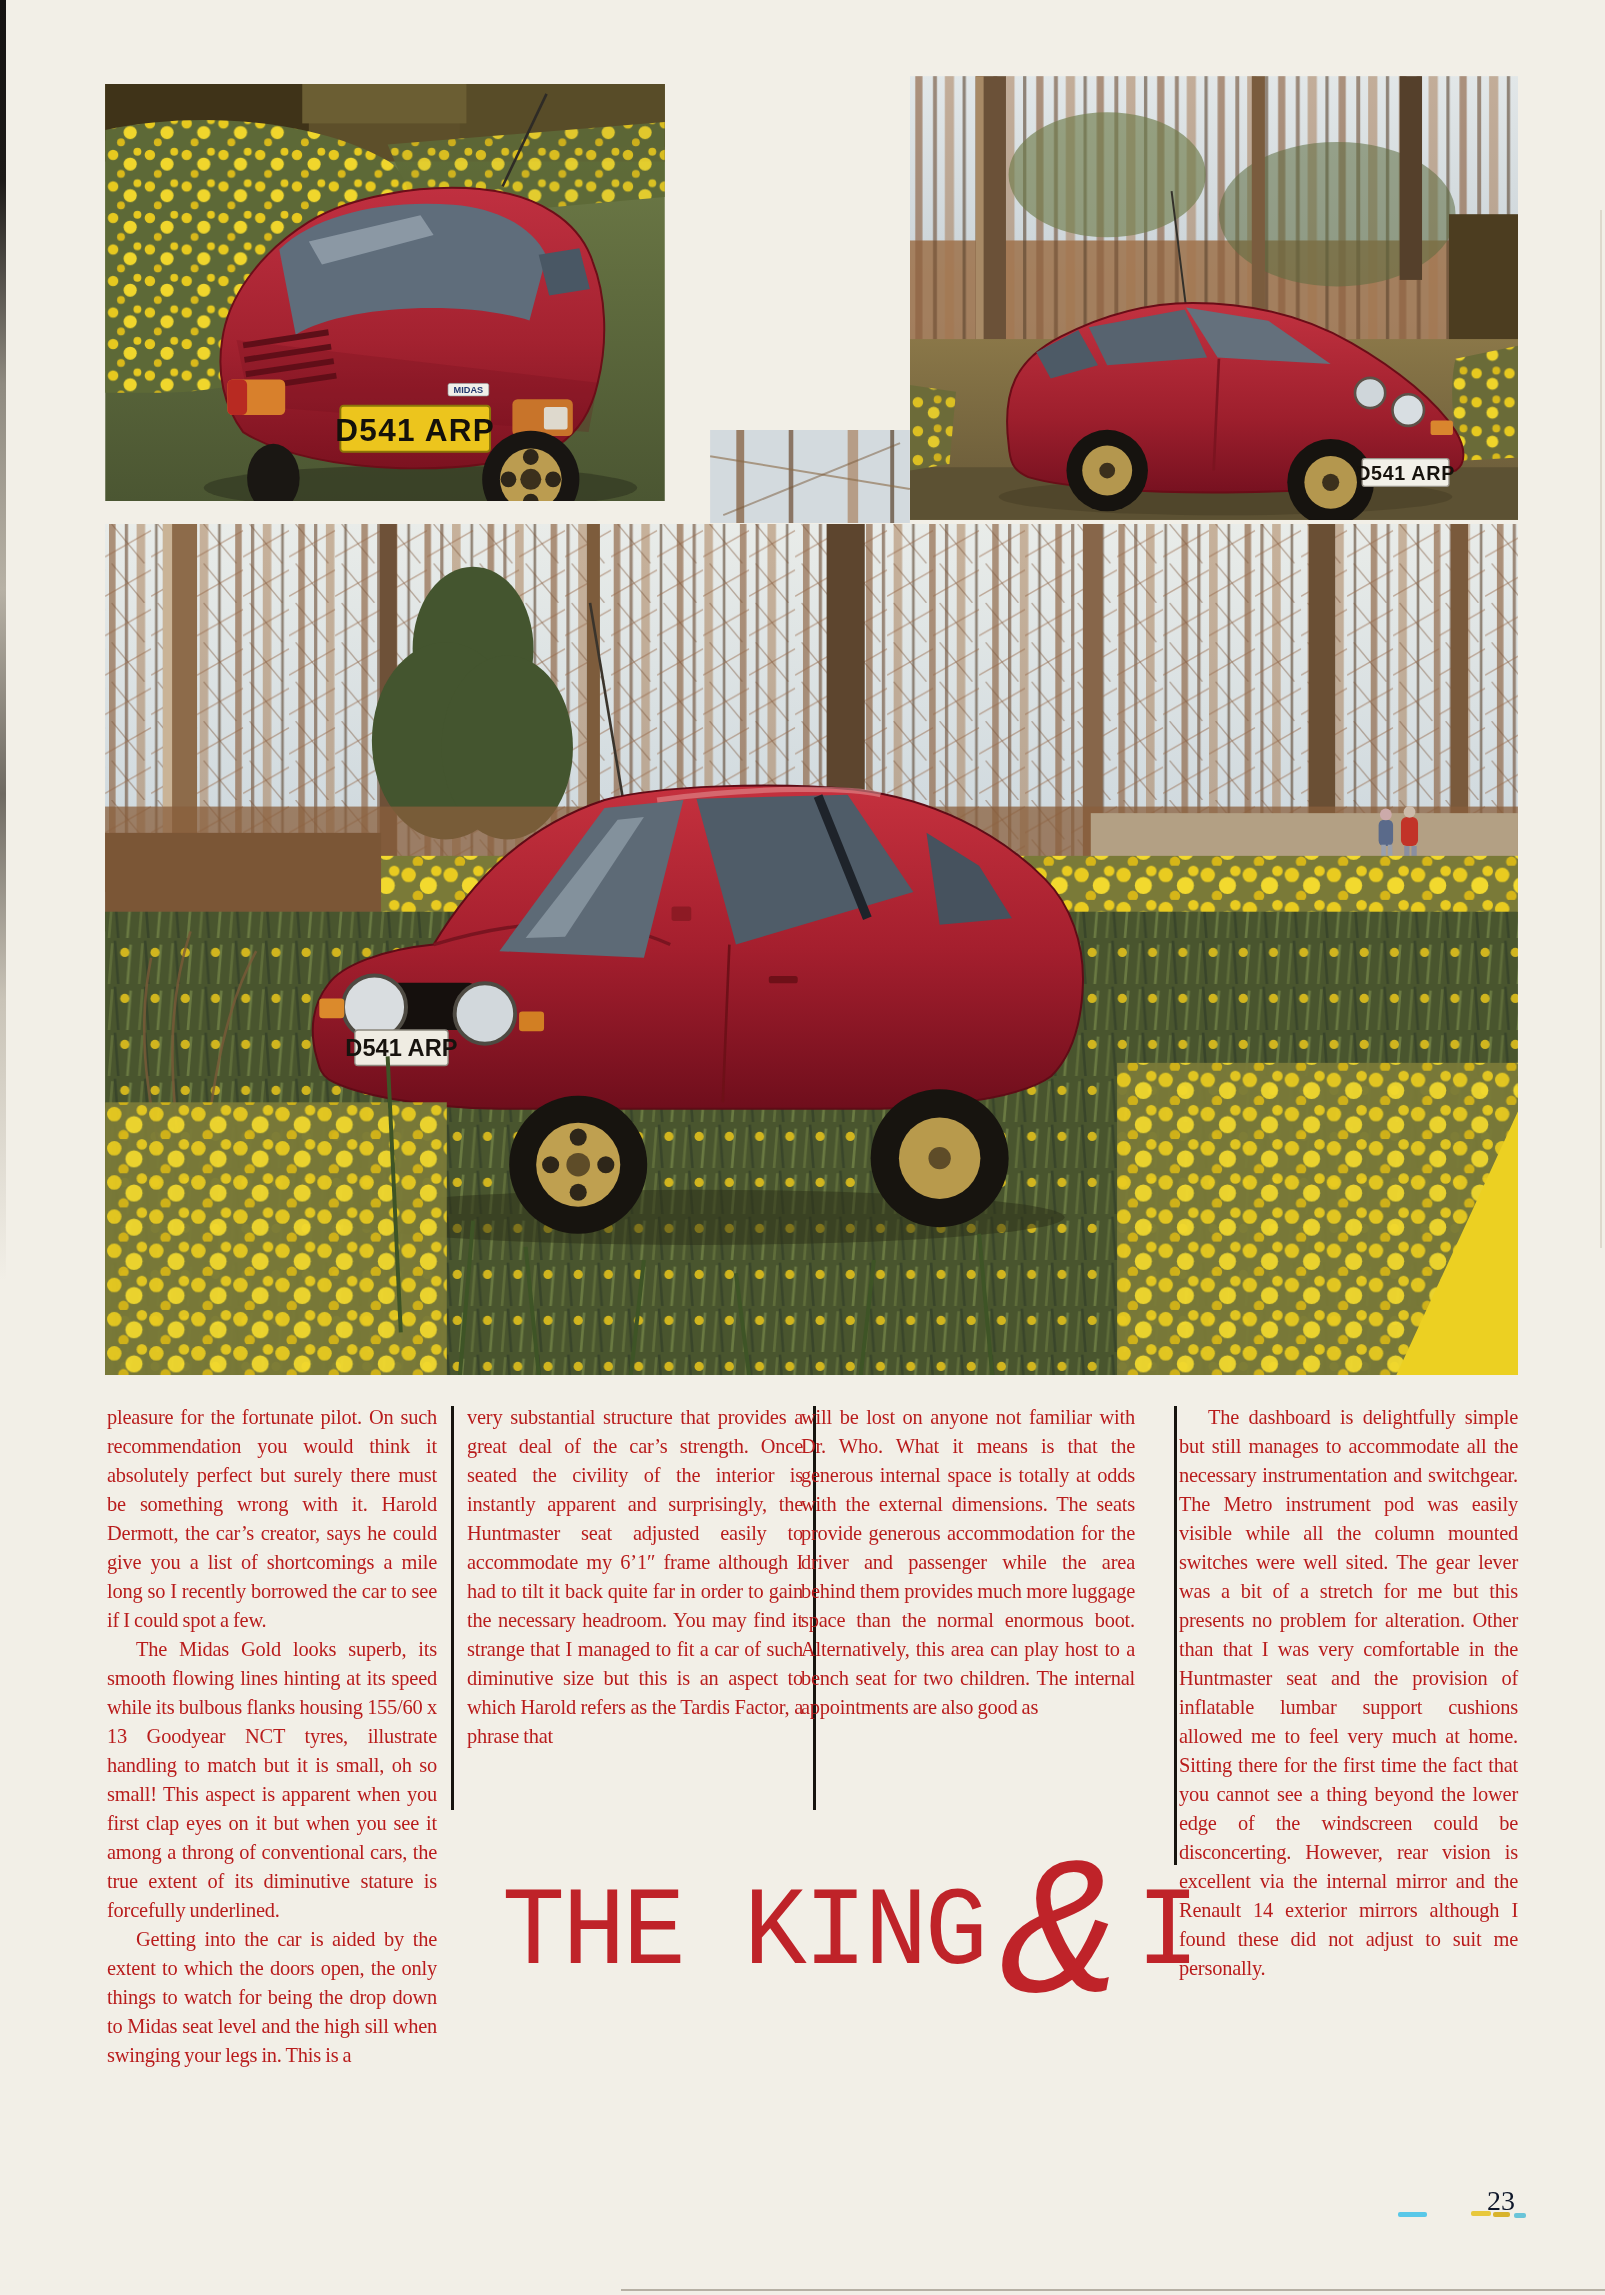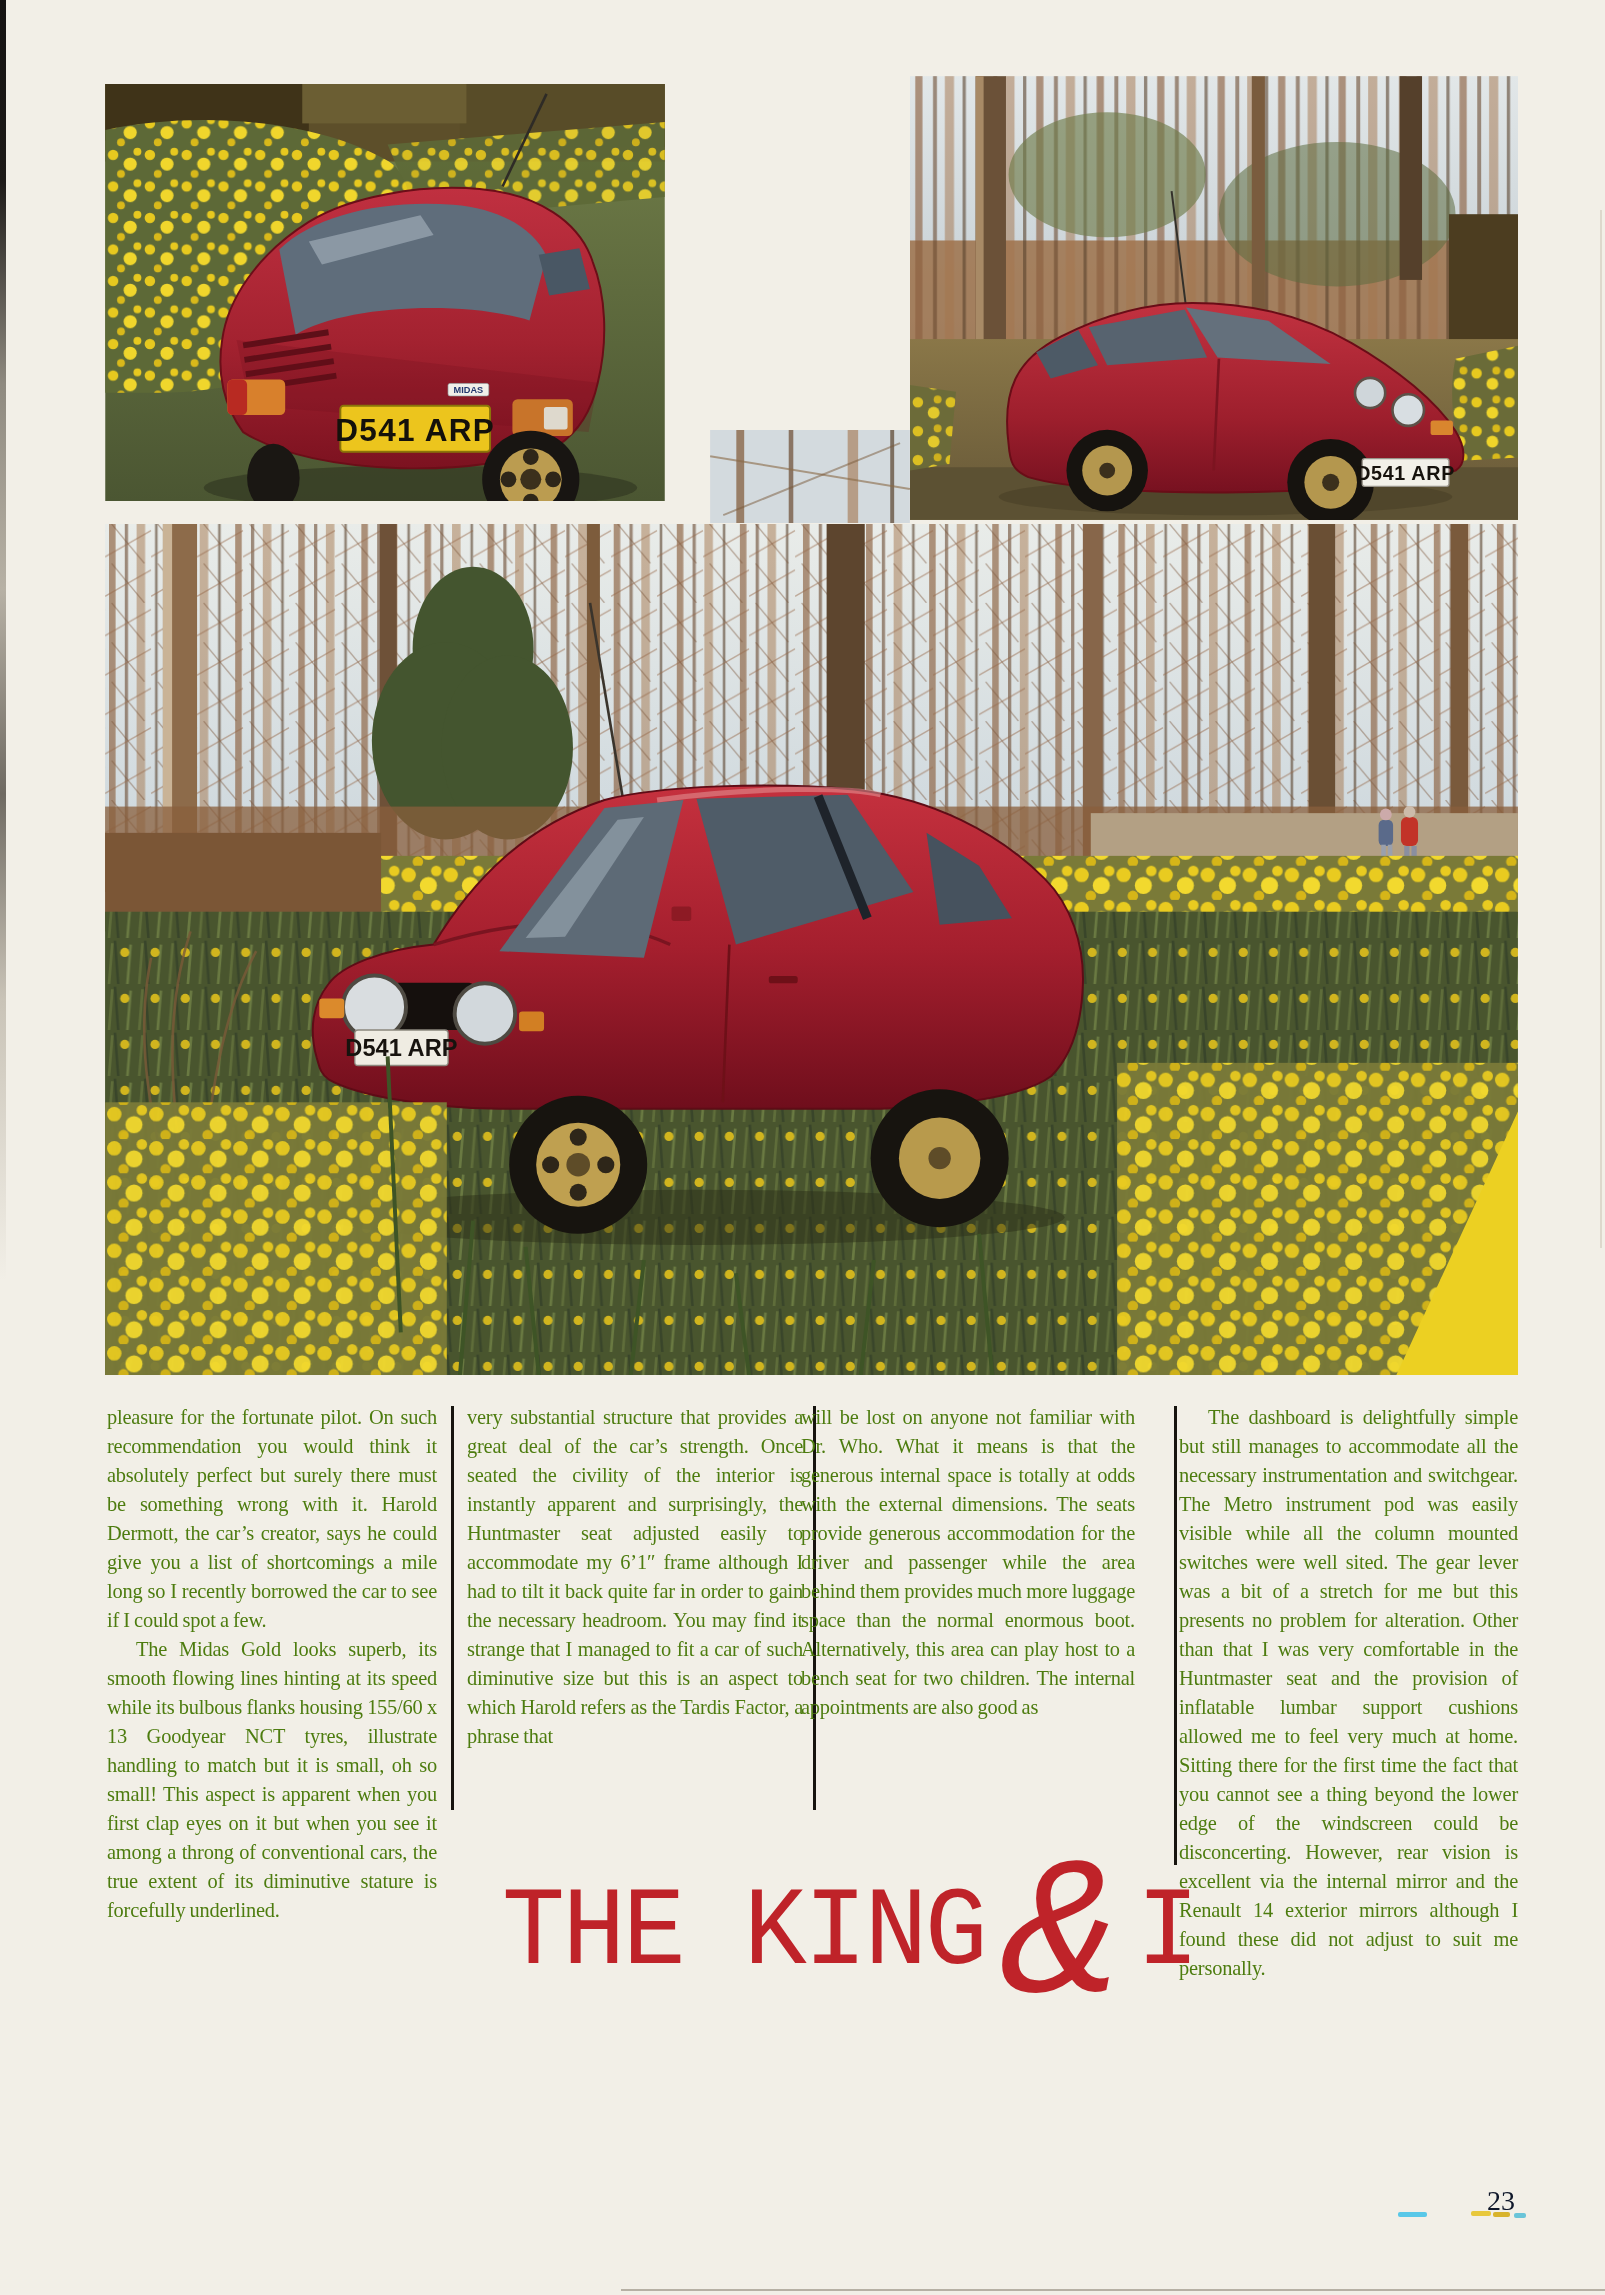--- a/index.html
+++ b/index.html
@@ -12,21 +12,21 @@
   
   .edge-strip{position:absolute;left:0;top:0;width:6px;height:1281px;
     background:linear-gradient(#151312 0%,#1d1a18 14%,#8f8a80 30%,#b7b1a5 46%,#6f6a62 62%,#c9c3b7 78%,rgba(201,195,183,0) 100%);}
   .bottom-edge{position:absolute;left:621px;top:2289px;width:984px;height:2px;background:#b6b0a4;}
   .right-edge{position:absolute;left:1600px;top:210px;width:2px;height:1038px;background:#ddd8cc;}
   .dash{position:absolute;height:4.6px;border-radius:2px;}
   
   .photo{position:absolute;display:block;}
   
   .col{position:absolute;top:1403px;text-align:justify;
-       font-size:20.4px;line-height:29px;color:#4d7c0f;
+       font-size:20.4px;line-height:29px;color:#b91c1c;
        letter-spacing:-0.2px;word-spacing:-0.7px;}
   .col p{margin:0;}
   .col p.ind{text-indent:29px;}
   .col p.gap{}
   .vrule{position:absolute;width:3.3px;background:#17140f;top:1406px;}
   #r1{left:451px;height:404px;}
   #r2{left:813px;height:404px;}
   #r3{left:1174px;height:459px;}
   
   .headline{position:absolute;left:502px;top:1874px;width:697px;height:158px;
@@ -339,20 +339,21 @@
     <use href="#mfl" x="0" y="0" transform="translate(1900,1150) scale(2.5)"></use>
     <use href="#mfl" x="0" y="0" transform="translate(2050,950) scale(1.6)"></use>
     <use href="#mfl" x="0" y="0" transform="translate(900,1250) scale(2.8)"></use>
     <use href="#mfl" x="0" y="0" transform="translate(1250,1260) scale(2.3)"></use>
   </g>
 </svg>
 
 <div class="col" style="left:107px;width:330px">
   <p>pleasure for the fortunate pilot. On such recommendation you would think it absolutely perfect but surely there must be something wrong with it. Harold Dermott, the car’s creator, says he could give you a list of shortcomings a mile long so I recently borrowed the car to see if I could spot a few.</p>
   <p class="ind">The Midas Gold looks superb, its smooth flowing lines hinting at its speed while its bulbous flanks housing 155/60 x 13 Goodyear NCT tyres, illustrate handling to match but it is small, oh so small! This aspect is apparent when you first clap eyes on it but when you see it among a throng of conventional cars, the true extent of its diminutive stature is forcefully underlined.</p>
+  <p class="ind">Getting into the car is aided by the extent to which the doors open, the only things to watch for being the drop down to Midas seat level and the high sill when swinging your legs in. This is a</p>
 </div>
 <div class="vrule" id="r1"></div>
 <div class="col" style="left:467px;width:336px">
   <p>very substantial structure that provides a great deal of the car’s strength. Once seated the civility of the interior is instantly apparent and surprisingly, the Huntmaster seat adjusted easily to accommodate my 6’1″ frame although I had to tilt it back quite far in order to gain the necessary headroom. You may find it strange that I managed to fit a car of such diminutive size but this is an aspect to which Harold refers as the Tardis Factor, a phrase that</p>
 </div>
 <div class="vrule" id="r2"></div>
 <div class="col" style="left:801px;width:334px">
   <p>will be lost on anyone not familiar with Dr. Who. What it means is that the generous internal space is totally at odds with the external dimensions. The seats provide generous accommodation for the driver and passenger while the area behind them provides much more luggage space than the normal enormous boot. Alternatively, this area can play host to a bench seat for two children. The internal appointments are also good as</p>
 </div>
 <div class="vrule" id="r3"></div>

